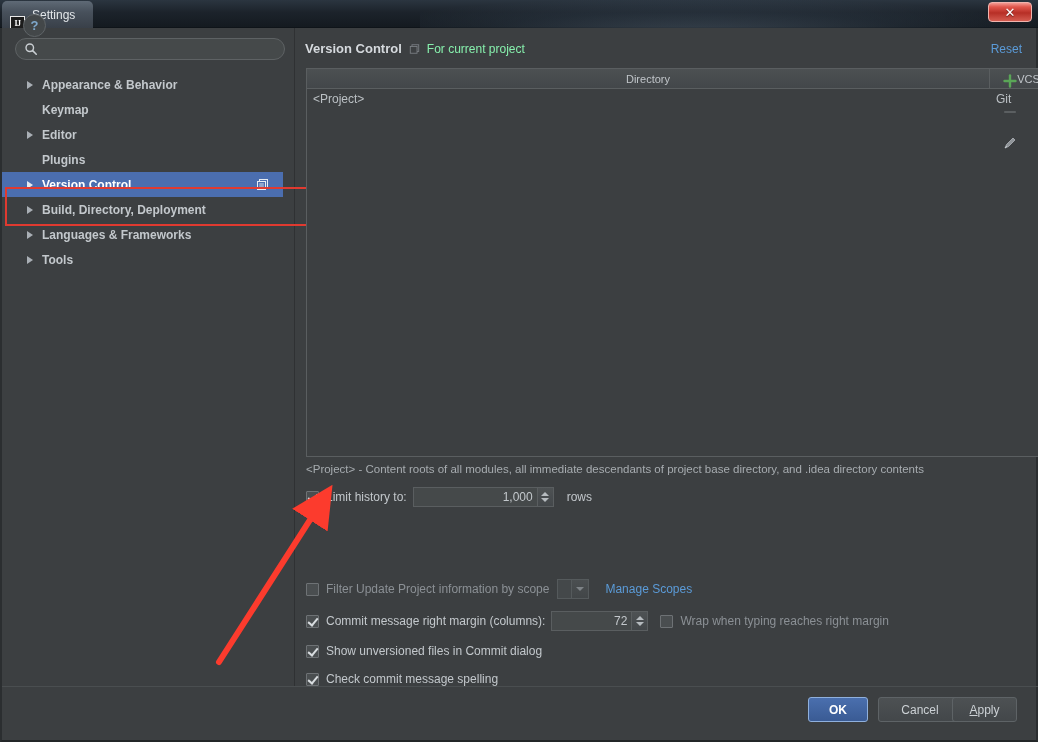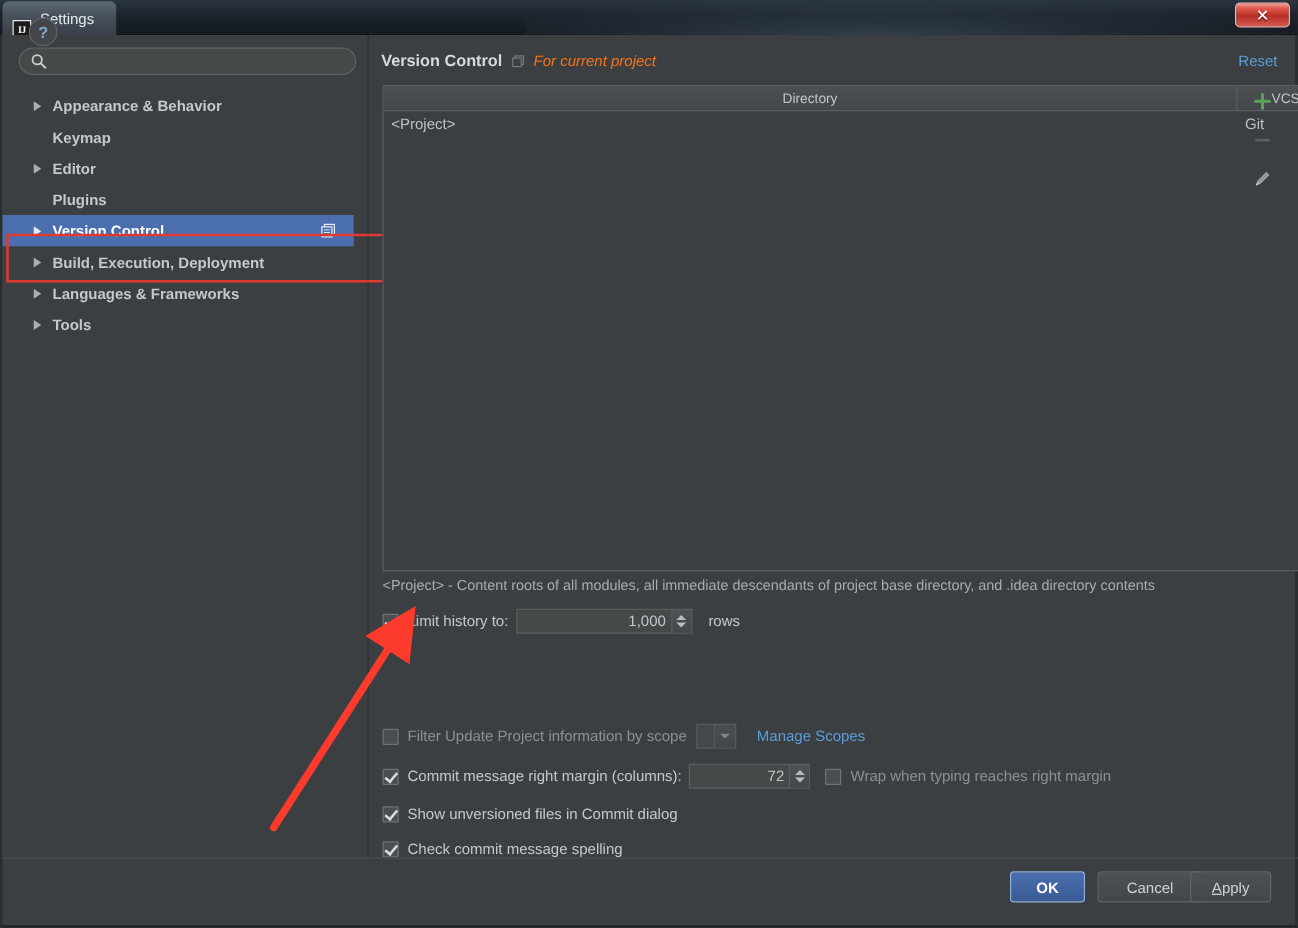--- a/index.html
+++ b/index.html
@@ -189,23 +189,22 @@
   .panel-head {
     position: absolute;
     left: 10px; top: 13px;
     display: flex; align-items: center; gap: 7px;
   }
   .panel-title {
     font-size: 13px; font-weight: bold; color: #d6dade;
     white-space: nowrap;
   }
   .proj-scope {
-    font-size: 12px; color: #f97316;
+    font-size: 12px; color: #86efac;
     white-space: nowrap;
-    font-style: italic;
   }
   .reset-link {
     position: absolute;
     right: 14px; top: 14px;
     font-size: 12px;
     color: #5b9bd8;
     cursor: pointer;
     white-space: nowrap;
   }
 
@@ -509,21 +508,21 @@
             <rect x="1.5" y="3.5" width="8" height="8" fill="#4b6eaf" stroke="#e8edf3" stroke-width="1"></rect>
             <line x1="3.2" y1="6" x2="7.8" y2="6" stroke="#e8edf3" stroke-width="0.9"></line>
             <line x1="3.2" y1="8" x2="7.8" y2="8" stroke="#e8edf3" stroke-width="0.9"></line>
           </svg>
         </div>
 
         <div class="tree-row">
           <span class="twisty">
               <span class="tri"></span>
             </span>
-          <span class="tree-label">Build, Execution, Deployment</span>
+          <span class="tree-label">Build, Directory, Deployment</span>
         </div>
 
         <div class="tree-row">
           <span class="twisty">
               <span class="tri"></span>
             </span>
           <span class="tree-label">Languages &amp; Frameworks</span>
         </div>
 
         <div class="tree-row">

